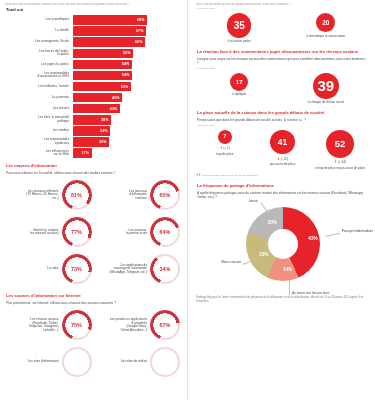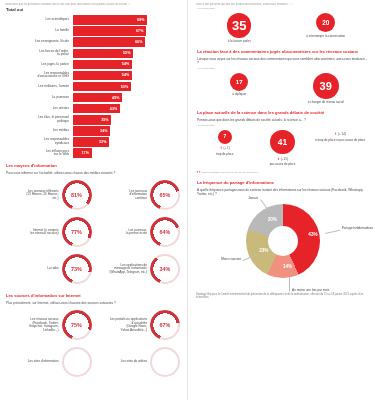--- a/index.html
+++ b/index.html
@@ -296,40 +296,40 @@
 
   </div>
 
   <div class="col col-right">
 
     <div class="hdr-cut cutrow">Face à une personne qui tient des propos obscurantistes, auriez-vous tendance... ?</div>
     <div class="sect-note">(en pourcentage)</div>
 
     <div class="circles" id="reaction-circles">
         <div class="cstat">
-          <div class="cdot" style="width: 24.4444px; height: 24.4444px; font-size: 13px; text-align: right;">35</div>
+          <div class="cdot" style="width: 24.4444px; height: 24.4444px; font-size: 10px; text-align: right;">35</div>
           <div class="clabel">à le laisser parler</div>
         </div>
         <div class="cstat">
           <div class="cdot" style="width: 19.1111px; height: 19.1111px; font-size: 6.49778px;">20</div>
           <div class="clabel">à interrompre la conversation</div>
         </div>
       </div>
 
     <div class="sect">
       <div class="sect-title">La réaction face à des commentaires jugés obscurantistes sur les réseaux sociaux</div>
       <div class="sect-sub">Lorsque vous voyez sur les réseaux sociaux des commentaires qui vous semblent obscurantistes, avez-vous tendance... ?</div>
       <div class="sect-note">(en pourcentage)</div>
       <div class="circles" id="social-circles">
           <div class="cstat">
             <div class="cdot" style="width: 18.1818px; height: 18.1818px; font-size: 6.18182px;">17</div>
             <div class="clabel">à répliquer</div>
           </div>
           <div class="cstat">
-            <div class="cdot" style="width: 26.1818px; height: 26.1818px; font-size: 11px;">39</div>
+            <div class="cdot" style="width: 26.1818px; height: 26.1818px; font-size: 15px;">39</div>
             <div class="clabel">à changer de réseau social</div>
           </div>
         </div>
     </div>
 
     <div class="sect">
       <div class="sect-title">La place actuelle de la science dans les grands débats de société</div>
       <div class="sect-sub">Pensez-vous que dans les grands débats de société actuels, la science a... ?</div>
       <div class="sect-note">(en pourcentage)</div>
       <div class="circles" id="science-circles">
@@ -337,20 +337,21 @@
             <div class="cdot" style="width: 14.1538px; height: 14.1538px; font-size: 4.81231px;">7</div>
             <div class="cdelta"><span class="arrow">↟</span> (+ 1)</div>
             <div class="clabel">trop de place</div>
           </div>
           <div class="cstat">
             <div class="cdot" style="width: 24.6154px; height: 24.6154px; font-size: 8.36923px;">41</div>
             <div class="cdelta"><span class="arrow">↡</span> (- 15)</div>
             <div class="clabel">pas assez de place</div>
           </div>
           <div class="cstat">
+            <div class="cdot" style="width: 28px; height: 28px; font-size: 9.52px;">52</div>
             <div class="cdelta"><span class="arrow">↟</span> (+ 14)</div>
             <div class="clabel">ni trop de place ni pas assez de place</div>
           </div>
         </div>
       <div class="footnote">
         <span class="arrow">↟↟</span>
         <span>Rappel sondage Ifop pour RASP, 25-27 juillet 2019.</span>
       </div>
     </div>
 

